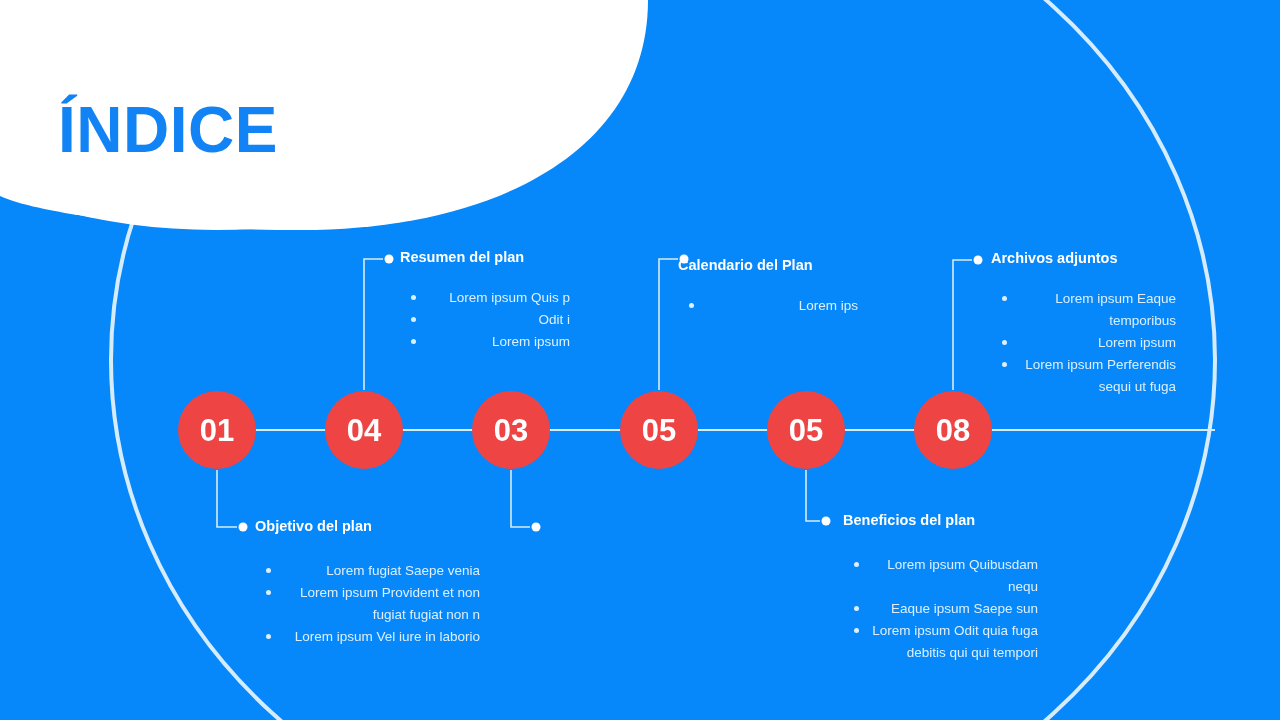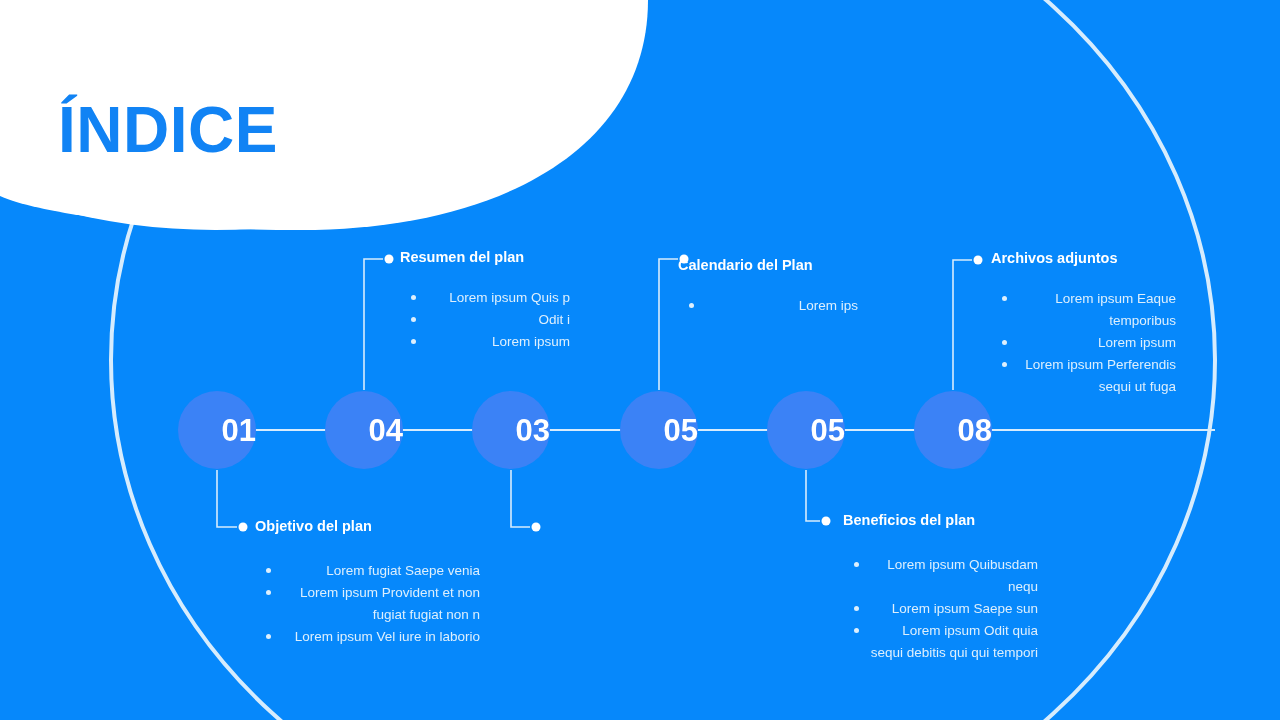--- a/index.html
+++ b/index.html
@@ -39,27 +39,27 @@
     letter-spacing: 0.5px;
     color: #1183f4;
     line-height: 1;
   }
   
   .step-circle {
     position: absolute;
     width: 78px;
     height: 78px;
     border-radius: 50%;
-    background: #3b82f6;
+    background: #ef4444;
     color: #ffffff;
     font-size: 31px;
     font-weight: bold;
     display: flex;
     align-items: center;
-    justify-content: flex-end;
+    justify-content: center;
     line-height: 1;
     z-index: 5;
   }
   
   .block {
     position: absolute;
     z-index: 4;
   }
   .block-title {
     font-size: 14.5px;
@@ -182,18 +182,18 @@
         <li>Lorem ipsum Provident et non fugiat fugiat non n</li>
         <li>Lorem ipsum Vel iure in laborio</li>
       </ul>
   </div>
 
 
   <div class="block down" style="left:843px; top:513px; width:195px;">
     <div class="block-title">Beneficios del plan</div>
     <ul class="block-list">
         <li>Lorem ipsum Quibusdam nequ</li>
-        <li>Lorem ipsum Saepe sun</li>
-        <li>Lorem ipsum Odit quia sequi debitis qui qui tempori</li>
+        <li>Eaque ipsum Saepe sun</li>
+        <li>Lorem ipsum Odit quia fuga debitis qui qui tempori</li>
       </ul>
   </div>
 
 </div>
 
 </body></html>

